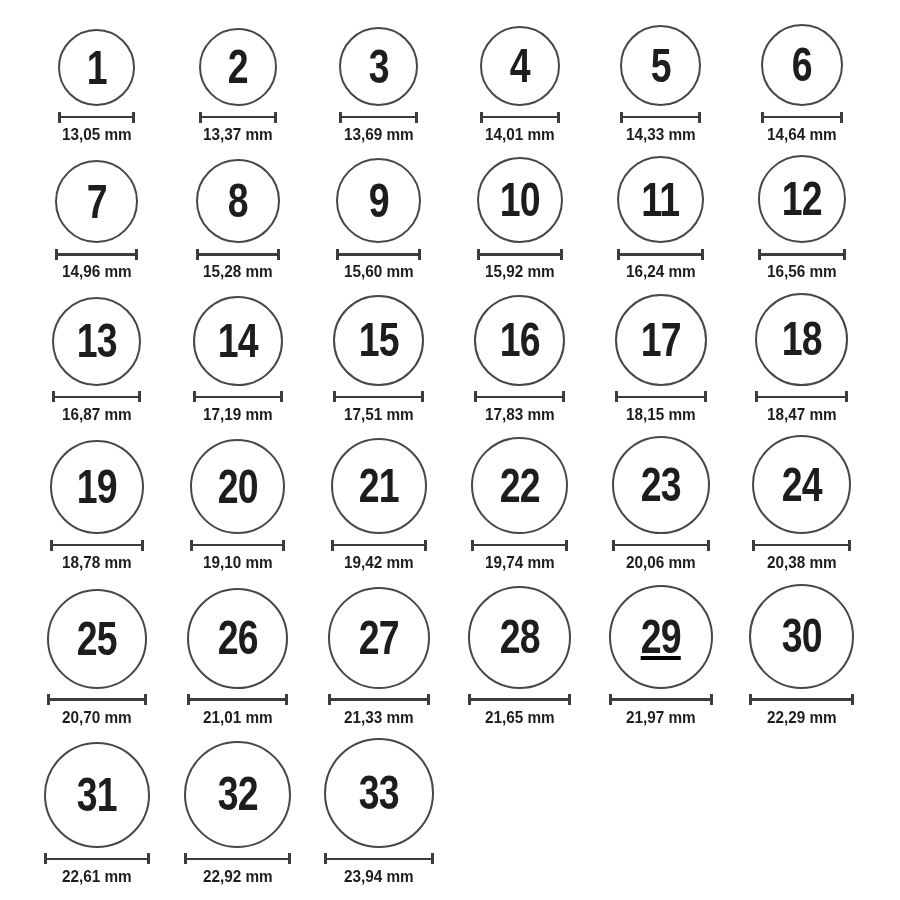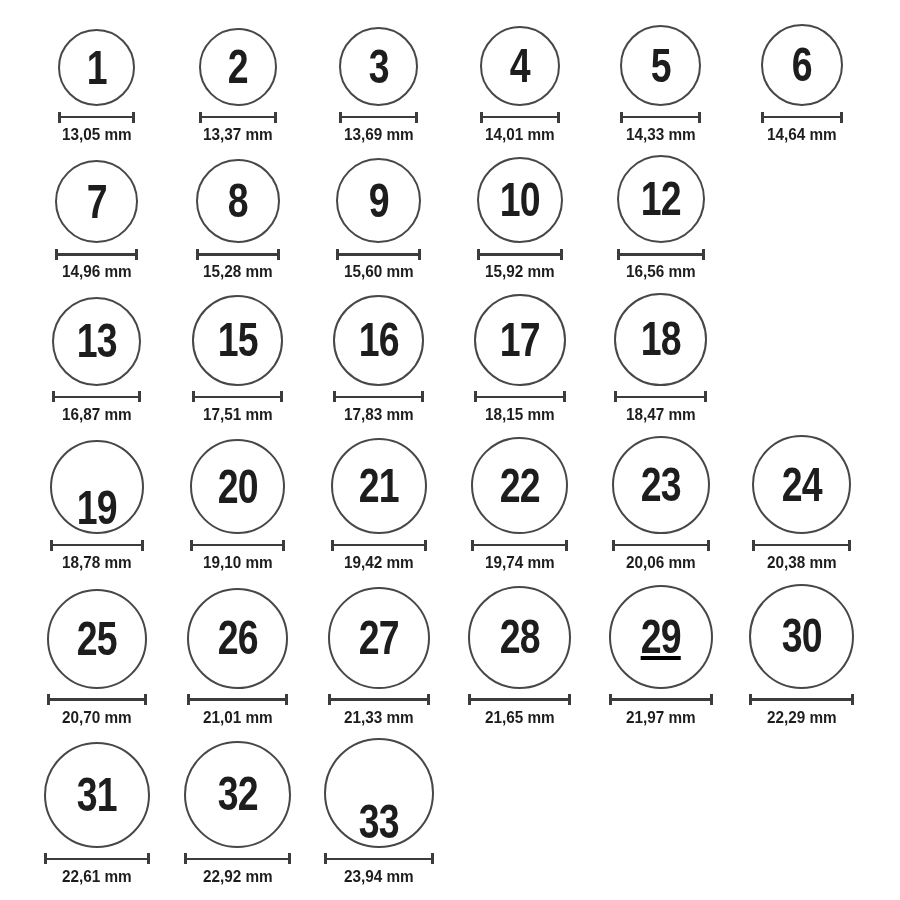--- a/index.html
+++ b/index.html
@@ -185,20 +185,31 @@
           <span class="num">10</span>
         </div>
         <div class="measure" style="width: 86px;">
           <span class="tick"></span>
           <span class="bar"></span>
           <span class="tick"></span>
         </div>
         <span class="label">15,92 mm</span>
       </div>
       <div class="cell">
+        <div class="circle" style="width: 87px; height: 87px;">
+          <span class="num">11</span>
+        </div>
+        <div class="measure" style="width: 87px;">
+          <span class="tick"></span>
+          <span class="bar"></span>
+          <span class="tick"></span>
+        </div>
+        <span class="label">16,24 mm</span>
+      </div>
+      <div class="cell">
         <div class="circle" style="width: 88px; height: 88px;">
           <span class="num">12</span>
         </div>
         <div class="measure" style="width: 88px;">
           <span class="tick"></span>
           <span class="bar"></span>
           <span class="tick"></span>
         </div>
         <span class="label">16,56 mm</span>
       </div>
@@ -209,20 +220,31 @@
           <span class="num">13</span>
         </div>
         <div class="measure" style="width: 89px;">
           <span class="tick"></span>
           <span class="bar"></span>
           <span class="tick"></span>
         </div>
         <span class="label">16,87 mm</span>
       </div>
       <div class="cell">
+        <div class="circle" style="width: 90px; height: 90px;">
+          <span class="num">14</span>
+        </div>
+        <div class="measure" style="width: 90px;">
+          <span class="tick"></span>
+          <span class="bar"></span>
+          <span class="tick"></span>
+        </div>
+        <span class="label">17,19 mm</span>
+      </div>
+      <div class="cell">
         <div class="circle" style="width: 91px; height: 91px; text-align: right;">
           <span class="num">15</span>
         </div>
         <div class="measure" style="width: 91px;">
           <span class="tick"></span>
           <span class="bar"></span>
           <span class="tick"></span>
         </div>
         <span class="label">17,51 mm</span>
       </div>
@@ -255,21 +277,21 @@
         <div class="measure" style="width: 93px;">
           <span class="tick"></span>
           <span class="bar"></span>
           <span class="tick"></span>
         </div>
         <span class="label">18,47 mm</span>
       </div>
     </div>
     <div class="row">
       <div class="cell">
-        <div class="circle" style="width: 94px; height: 94px; align-items: flex-end;">
+        <div class="circle" style="width: 94px; height: 94px;">
           <span class="num">19</span>
         </div>
         <div class="measure" style="width: 94px;">
           <span class="tick"></span>
           <span class="bar"></span>
           <span class="tick"></span>
         </div>
         <span class="label">18,78 mm</span>
       </div>
       <div class="cell">
@@ -413,21 +435,21 @@
           <span class="num">32</span>
         </div>
         <div class="measure" style="width: 107px;">
           <span class="tick"></span>
           <span class="bar"></span>
           <span class="tick"></span>
         </div>
         <span class="label">22,92 mm</span>
       </div>
       <div class="cell">
-        <div class="circle" style="width: 110px; height: 110px; align-items: flex-end;">
+        <div class="circle" style="width: 110px; height: 110px;">
           <span class="num">33</span>
         </div>
         <div class="measure" style="width: 110px;">
           <span class="tick"></span>
           <span class="bar"></span>
           <span class="tick"></span>
         </div>
         <span class="label">23,94 mm</span>
       </div>
     </div>

